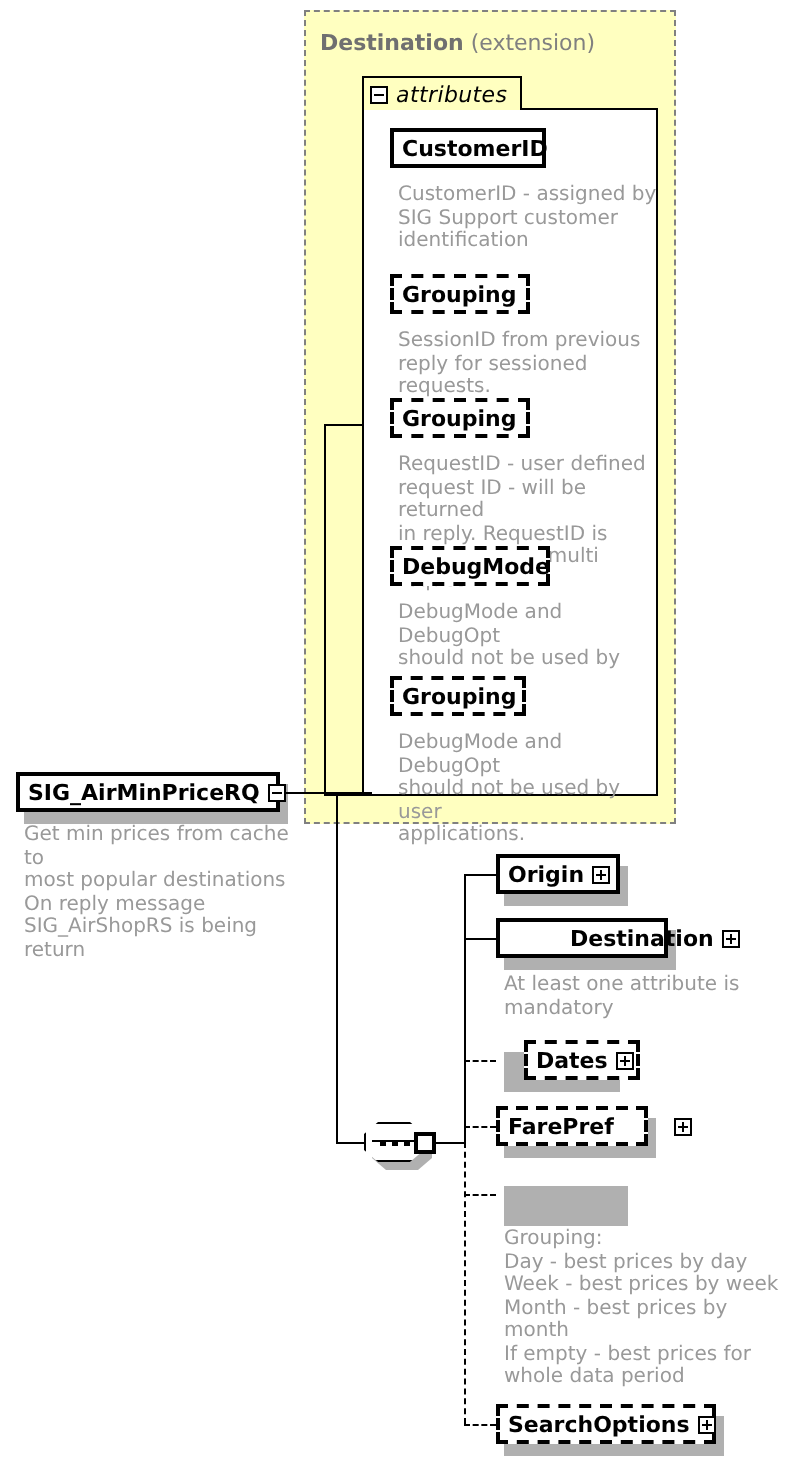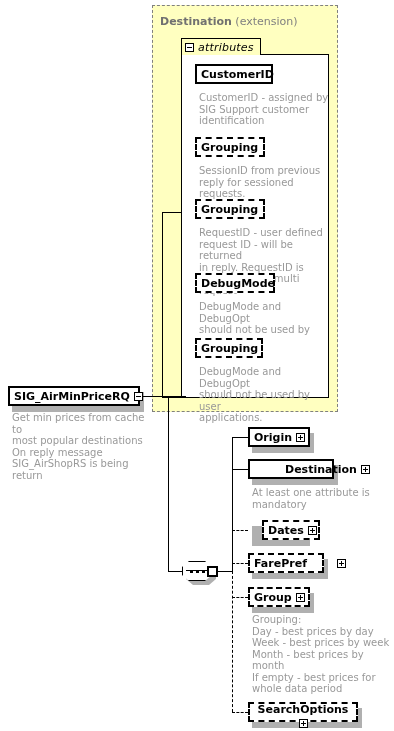--- a/index.html
+++ b/index.html
@@ -356,31 +356,27 @@
     <span class="toggle plus"></span>
   </div>
 
   <div class="node-shadow" style="left:252px; top:559px; width:76px; height:20px;"></div>
   <div class="node optional" style="left:248px; top:553px; width:76px; justify-content:space-between;gap:30px;">
     <span class="node-label">FarePref</span>
     <span class="toggle plus"></span>
   </div>
 
   <div class="node-shadow" style="left:252px; top:593px; width:62px; height:20px;"></div>
-  <div class="node optional" style="left:248px; top:587px; width:62px; justify-content:space-between;">
-    <span class="node-label">Group</span>
-    <span class="toggle plus"></span>
-  </div>
   <div class="anno" style="left:252px; top:614px; width:138px;">Grouping:
 Day - best prices by day
 Week - best prices by week
 Month - best prices by
 month
 If empty - best prices for
 whole data period</div>
 
   <div class="node-shadow" style="left:252px; top:708px; width:110px; height:20px;"></div>
-  <div class="node optional" style="left:248px; top:702px; width:110px; flex-direction:column;">
+  <div class="node optional" style="left:248px; top:702px; width:110px; ">
     <span class="node-label">SearchOptions</span>
     <span class="toggle plus"></span>
   </div>
 
 </div>
 
 </body></html>

